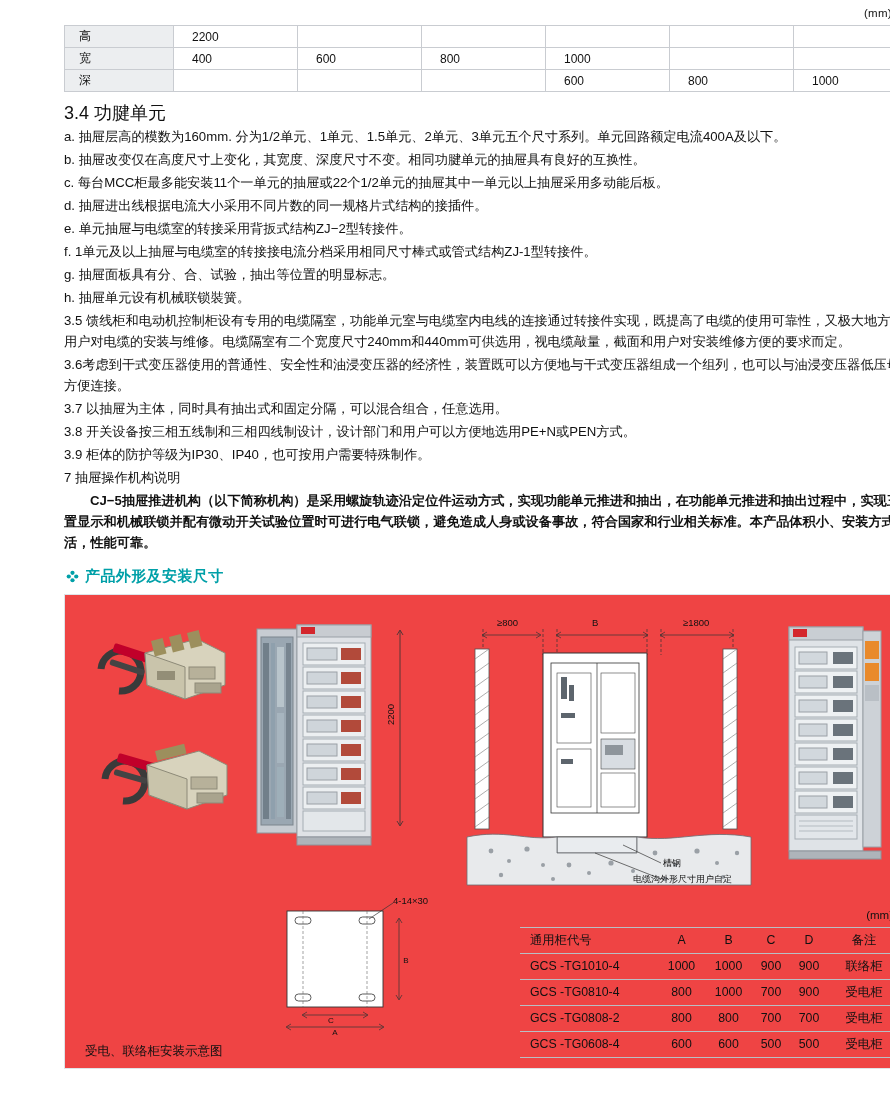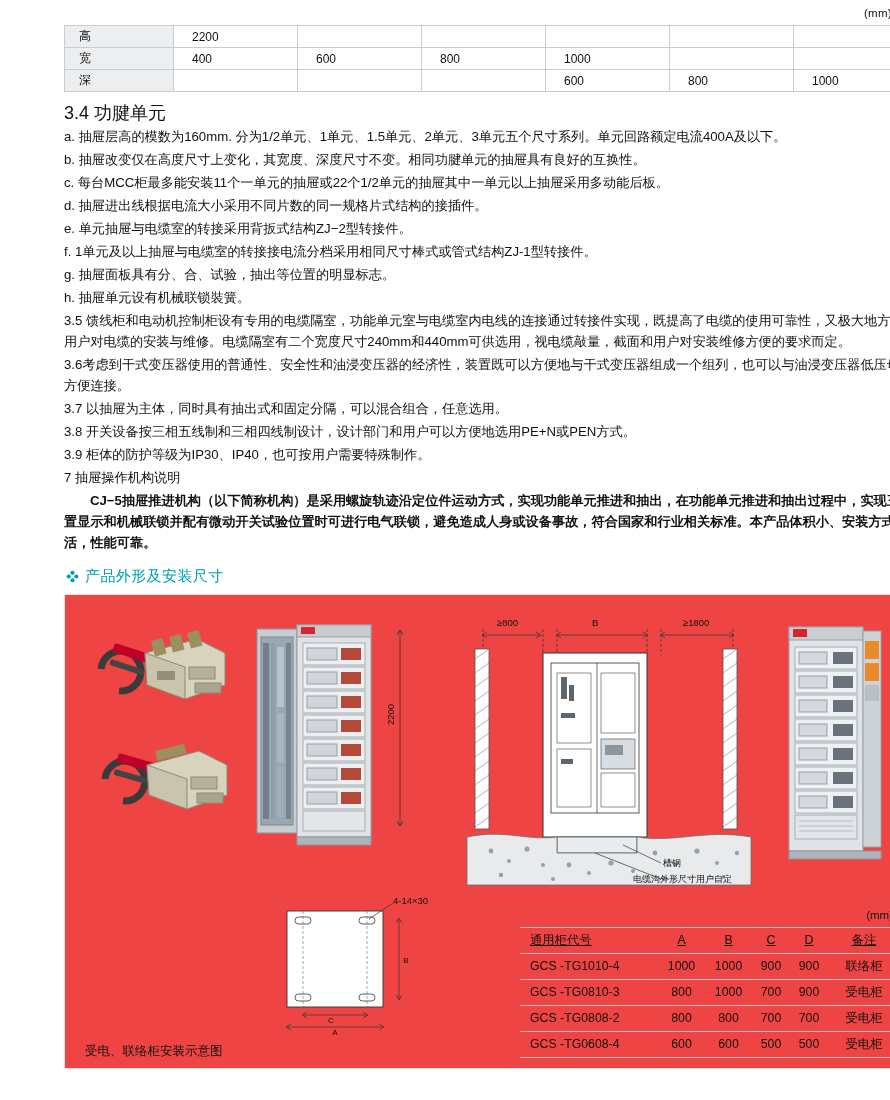--- a/index.html
+++ b/index.html
@@ -83,21 +83,21 @@
   .green-head .gicon {
     width: 13px; height: 13px;
     color: #00a0a8;
     display: inline-block;
     line-height: 13px;
     font-size: 13px;
   }
   .green-head .gtext {
     color: #00a0a8;
     font-size: 15px;
-    font-weight: normal;
+    font-weight: bold;
     letter-spacing: 0.4px;
   }
 
   
   .figure-panel {
     position: relative;
     width: 854px;
     height: 475px;
     background: #ef4444;
     border: 1px solid #dfe4e8;
@@ -150,21 +150,21 @@
   .spec-table th, .spec-table td {
     border-top: 1px solid #b9bec4;
     border-bottom: 1px solid #b9bec4;
     height: 25px;
     padding: 0 4px;
     font-weight: normal;
     color: #111;
     text-align: center;
     background: transparent;
   }
-  .spec-table th { font-weight: normal; text-decoration: underline; }
+  .spec-table th { font-weight: normal; }
   .spec-table td.code, .spec-table th.code {
     text-align: left;
     padding-left: 10px;
     width: 124px;
   }
   .spec-table td.note, .spec-table th.note { width: 64px; }
 
   
   .dlabel {
     position: absolute;
@@ -539,21 +539,21 @@
       </tr>
       <tr>
         <td class="code">GCS -TG1010-4</td>
         <td>1000</td>
         <td>1000</td>
         <td>900</td>
         <td>900</td>
         <td class="note">联络柜</td>
       </tr>
       <tr>
-        <td class="code">GCS -TG0810-3</td>
+        <td class="code">GCS -TG0810-4</td>
         <td>800</td>
         <td>1000</td>
         <td>700</td>
         <td>900</td>
         <td class="note">受电柜</td>
       </tr>
       <tr>
         <td class="code">GCS -TG0808-2</td>
         <td>800</td>
         <td>800</td>

